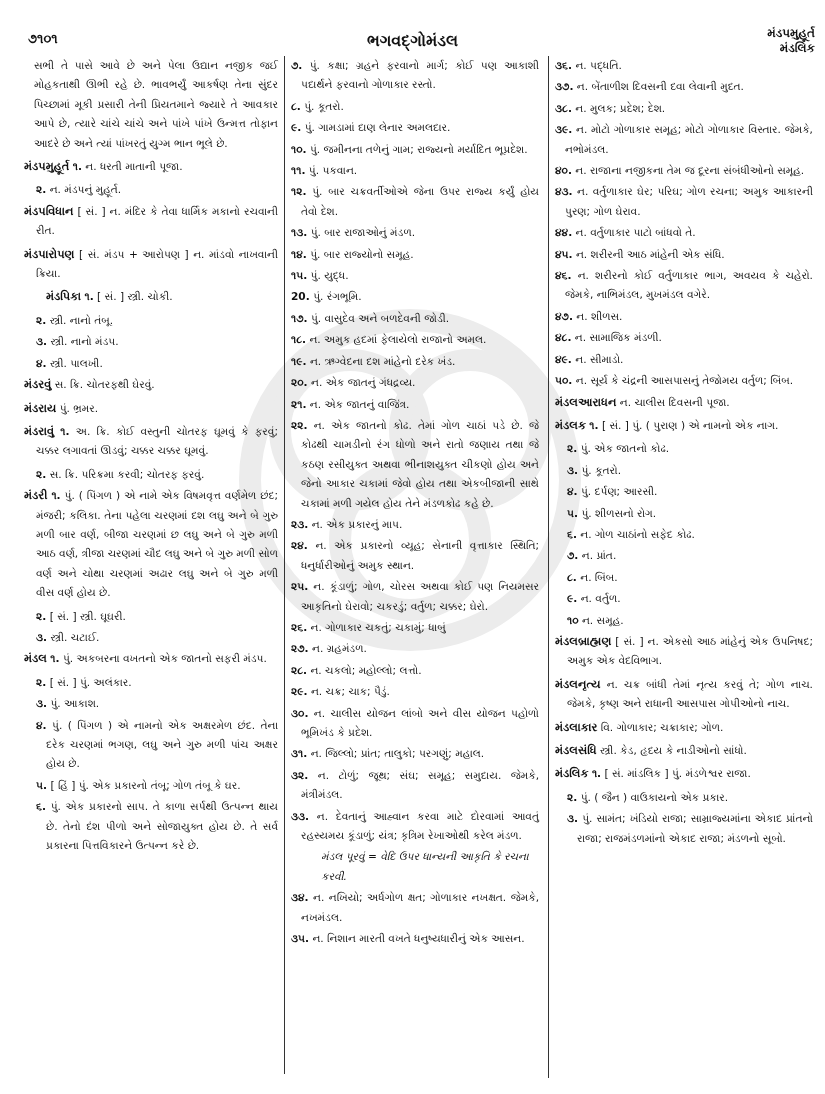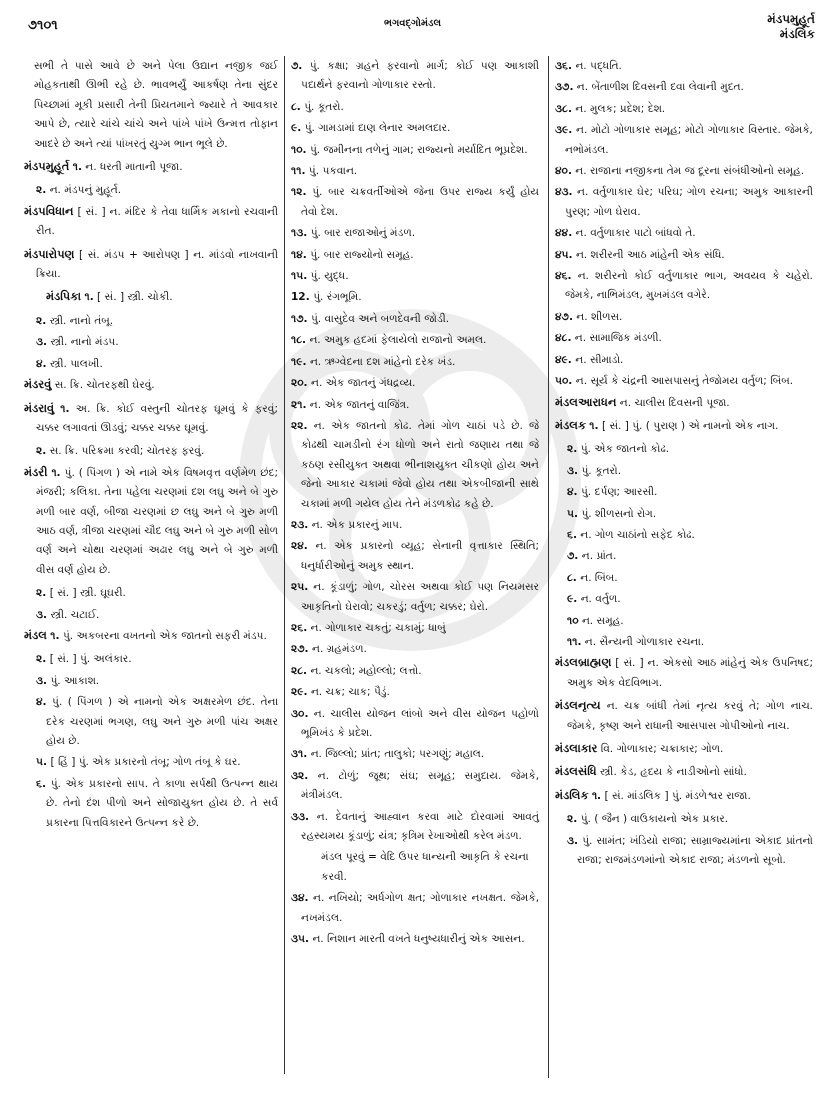--- a/index.html
+++ b/index.html
@@ -5,28 +5,28 @@
   html, body { margin: 0; padding: 0; background: #ffffff; }
   body {
     width: 825px; height: 1094px; position: relative; overflow: hidden;
     font-family: "DejaVu Sans", sans-serif; color: #111;
   }
   .watermark {
     position: absolute; left: 230px; top: 300px; width: 360px; height: 360px;
     pointer-events: none; z-index: 0;
   }
   .header {
-    position: absolute; top: 0; left: 0; width: 825px; height: 50px; z-index: 2;
+    position: absolute; top: 14px; left: 0; width: 825px; height: 50px; z-index: 2;
   }
   .page-num {
     position: absolute; left: 28px; top: 17px; font-size: 13px; font-weight: bold;
   }
   .running-title {
     position: absolute; left: 0; right: 0; top: 17px; text-align: center;
-    font-size: 10px; font-weight: bold;
+    font-size: 16px; font-weight: bold;
   }
   .guide-words {
     position: absolute; right: 10px; top: 12px; text-align: right;
     font-size: 12px; font-weight: bold; line-height: 15px;
   }
   .columns {
     position: absolute; top: 56px; left: 0; width: 702px; height: 1030px; z-index: 1;
   }
   .col {
     position: absolute; top: 0; font-size: 10.6px; line-height: 19.4px;
@@ -38,21 +38,21 @@
     position: absolute; top: 0; width: 1px; background: #333;
   }
   .rule-1 { left: 284px; height: 1018px; }
   .rule-2 { left: 548px; height: 1022px; }
   .entry { margin: 0 0 4px 0; text-align: justify; }
   .entry.cont { padding-left: 0; }
   .sense { margin: 0 0 2px 0; padding-left: 10px; text-indent: -10px; margin-left: 12px; text-align: justify; }
   .sense.flush { margin-left: 0; padding-left: 10px; }
   .head { font-weight: bold; font-size: 11.4px; }
   .num { font-weight: bold; }
-  .subnote { margin: 0 0 2px 30px; text-indent: 0; }
+  .subnote { margin: 0 0 2px 30px; text-indent: 0; font-style: italic; }
 </style>
 </head>
 <body>
 
 <svg class="watermark" viewBox="0 0 360 360">
   <g fill="none" stroke="#ececec" stroke-width="22">
     <circle cx="180" cy="180" r="160"></circle>
     <circle cx="120" cy="130" r="70"></circle>
     <circle cx="240" cy="130" r="70"></circle>
     <circle cx="180" cy="240" r="70"></circle>
@@ -88,20 +88,23 @@
           <p class="entry" style="padding-left: 12px; text-indent: -12px;"><span class="head">મંડપારોપણ</span> <span>[ સં. મંડપ + આરોપણ ] ન. માંડવો નાખવાની ક્રિયા.</span></p>
         </div>
         <div>
           <p class="entry" style="padding-left: 12px; text-indent: -12px; margin-left: 22px;"><span class="head">મંડપિકા</span> <span class="num">૧.</span> <span>[ સં. ] સ્ત્રી. ચોકી.</span></p>
           <p class="sense"><span class="num">૨.</span> <span>સ્ત્રી. નાનો તંબૂ.</span></p>
           <p class="sense"><span class="num">૩.</span> <span>સ્ત્રી. નાનો મંડપ.</span></p>
           <p class="sense"><span class="num">૪.</span> <span>સ્ત્રી. પાલખી.</span></p>
         </div>
         <div>
           <p class="entry" style="padding-left: 12px; text-indent: -12px;"><span class="head">મંડરવું</span> <span>સ. ક્રિ. ચોતરફથી ઘેરવું.</span></p>
+        </div>
+        <div>
+          <p class="entry" style="padding-left: 12px; text-indent: -12px;"><span class="head">મંડરાય</span> <span>પું. ભ્રમર.</span></p>
         </div>
         <div>
           <p class="entry" style="padding-left: 12px; text-indent: -12px;"><span class="head">મંડરાવું</span> <span class="num">૧.</span> <span>અ. ક્રિ. કોઈ વસ્તુની ચોતરફ ઘૂમવું કે ફરવું; ચક્કર લગાવતાં ઊડવું; ચક્કર ચક્કર ઘૂમવું.</span></p>
           <p class="sense"><span class="num">૨.</span> <span>સ. ક્રિ. પરિક્રમા કરવી; ચોતરફ ફરવું.</span></p>
         </div>
         <div>
           <p class="entry" style="padding-left: 12px; text-indent: -12px;"><span class="head">મંડરી</span> <span class="num">૧.</span> <span>પું. ( પિંગળ ) એ નામે એક વિષમવૃત્ત વર્ણમેળ છંદ; મંજરી; કલિકા. તેના પહેલા ચરણમાં દશ લઘુ અને બે ગુરુ મળી બાર વર્ણ, બીજા ચરણમાં છ લઘુ અને બે ગુરુ મળી આઠ વર્ણ, ત્રીજા ચરણમાં ચૌદ લઘુ અને બે ગુરુ મળી સોળ વર્ણ અને ચોથા ચરણમાં અઢાર લઘુ અને બે ગુરુ મળી વીસ વર્ણ હોય છે.</span></p>
           <p class="sense"><span class="num">૨.</span> <span>[ સં. ] સ્ત્રી. ઘૂઘરી.</span></p>
           <p class="sense"><span class="num">૩.</span> <span>સ્ત્રી. ચટાઈ.</span></p>
         </div>
@@ -120,21 +123,21 @@
     <div id="col2-senses">
         <p class="sense flush"><span class="num">૭.</span> <span>પું. કક્ષા; ગ્રહને ફરવાનો માર્ગ; કોઈ પણ આકાશી પદાર્થને ફરવાનો ગોળાકાર રસ્તો.</span></p>
         <p class="sense flush"><span class="num">૮.</span> <span>પું. કૂતરો.</span></p>
         <p class="sense flush"><span class="num">૯.</span> <span>પું. ગામડામાં દાણ લેનાર અમલદાર.</span></p>
         <p class="sense flush"><span class="num">૧૦.</span> <span>પું. જમીનના તળેનું ગામ; રાજ્યનો મર્યાદિત ભૂપ્રદેશ.</span></p>
         <p class="sense flush"><span class="num">૧૧.</span> <span>પું. પકવાન.</span></p>
         <p class="sense flush"><span class="num">૧૨.</span> <span>પું. બાર ચક્રવર્તીઓએ જેના ઉપર રાજ્ય કર્યું હોય તેવો દેશ.</span></p>
         <p class="sense flush"><span class="num">૧૩.</span> <span>પું. બાર રાજાઓનું મંડળ.</span></p>
         <p class="sense flush"><span class="num">૧૪.</span> <span>પું. બાર રાજ્યોનો સમૂહ.</span></p>
         <p class="sense flush"><span class="num">૧૫.</span> <span>પું. યુદ્ધ.</span></p>
-        <p class="sense flush"><span class="num">12.</span> <span>પું. રંગભૂમિ.</span></p>
+        <p class="sense flush"><span class="num">20.</span> <span>પું. રંગભૂમિ.</span></p>
         <p class="sense flush"><span class="num">૧૭.</span> <span>પું. વાસુદેવ અને બળદેવની જોડી.</span></p>
         <p class="sense flush"><span class="num">૧૮.</span> <span>ન. અમુક હદમાં ફેલાયેલો રાજાનો અમલ.</span></p>
         <p class="sense flush"><span class="num">૧૯.</span> <span>ન. ઋગ્વેદના દશ માંહેનો દરેક ખંડ.</span></p>
         <p class="sense flush"><span class="num">૨૦.</span> <span>ન. એક જાતનું ગંધદ્રવ્ય.</span></p>
         <p class="sense flush"><span class="num">૨૧.</span> <span>ન. એક જાતનું વાજિંત્ર.</span></p>
         <p class="sense flush"><span class="num">૨૨.</span> <span>ન. એક જાતનો કોઢ. તેમાં ગોળ ચાઠાં પડે છે. જે કોઢથી ચામડીનો રંગ ધોળો અને રાતો જણાય તથા જે કઠણ રસીયુક્ત અથવા ભીનાશયુક્ત ચીકણો હોય અને જેનો આકાર ચકામાં જેવો હોય તથા એકબીજાની સાથે ચકામાં મળી ગયેલ હોય તેને મંડળકોઢ કહે છે.</span></p>
         <p class="sense flush"><span class="num">૨૩.</span> <span>ન. એક પ્રકારનું માપ.</span></p>
         <p class="sense flush"><span class="num">૨૪.</span> <span>ન. એક પ્રકારનો વ્યૂહ; સેનાની વૃત્તાકાર સ્થિતિ; ધનુર્ધારીઓનું અમુક સ્થાન.</span></p>
         <p class="sense flush"><span class="num">૨૫.</span> <span>ન. કૂંડાળું; ગોળ, ચોરસ અથવા કોઈ પણ નિયમસર આકૃતિનો ઘેરાવો; ચકરડું; વર્તુળ; ચક્કર; ઘેરો.</span></p>
         <p class="sense flush"><span class="num">૨૬.</span> <span>ન. ગોળાકાર ચકતું; ચકામું; ધાબું</span></p>
@@ -175,21 +178,20 @@
           <p class="entry" style="padding-left: 12px; text-indent: -12px;"><span class="head">મંડલક</span> <span class="num">૧.</span> <span>[ સં. ] પું. ( પુરાણ ) એ નામનો એક નાગ.</span></p>
           <p class="sense"><span class="num">૨.</span> <span>પું. એક જાતનો કોઢ.</span></p>
           <p class="sense"><span class="num">૩.</span> <span>પું. કૂતરો.</span></p>
           <p class="sense"><span class="num">૪.</span> <span>પું. દર્પણ; આરસી.</span></p>
           <p class="sense"><span class="num">૫.</span> <span>પું. શીળસનો રોગ.</span></p>
           <p class="sense"><span class="num">૬.</span> <span>ન. ગોળ ચાઠાંનો સફેદ કોઢ.</span></p>
           <p class="sense"><span class="num">૭.</span> <span>ન. પ્રાંત.</span></p>
           <p class="sense"><span class="num">૮.</span> <span>ન. બિંબ.</span></p>
           <p class="sense"><span class="num">૯.</span> <span>ન. વર્તુળ.</span></p>
           <p class="sense"><span class="num">૧૦</span> <span>ન. સમૂહ.</span></p>
-          <p class="sense"><span class="num">૧૧.</span> <span>ન. સૈન્યની ગોળાકાર રચના.</span></p>
         </div>
         <div>
           <p class="entry" style="padding-left: 12px; text-indent: -12px;"><span class="head">મંડલબ્રાહ્મણ</span> <span>[ સં. ] ન. એકસો આઠ માંહેનું એક ઉપનિષદ; અમુક એક વેદવિભાગ.</span></p>
         </div>
         <div>
           <p class="entry" style="padding-left: 12px; text-indent: -12px;"><span class="head">મંડલનૃત્ય</span> <span>ન. ચક્ર બાંધી તેમાં નૃત્ય કરવું તે; ગોળ નાચ. જેમકે, કૃષ્ણ અને રાધાની આસપાસ ગોપીઓનો નાચ.</span></p>
         </div>
         <div>
           <p class="entry" style="padding-left: 12px; text-indent: -12px;"><span class="head">મંડલાકાર</span> <span>વિ. ગોળાકાર; ચક્રાકાર; ગોળ.</span></p>
         </div>

